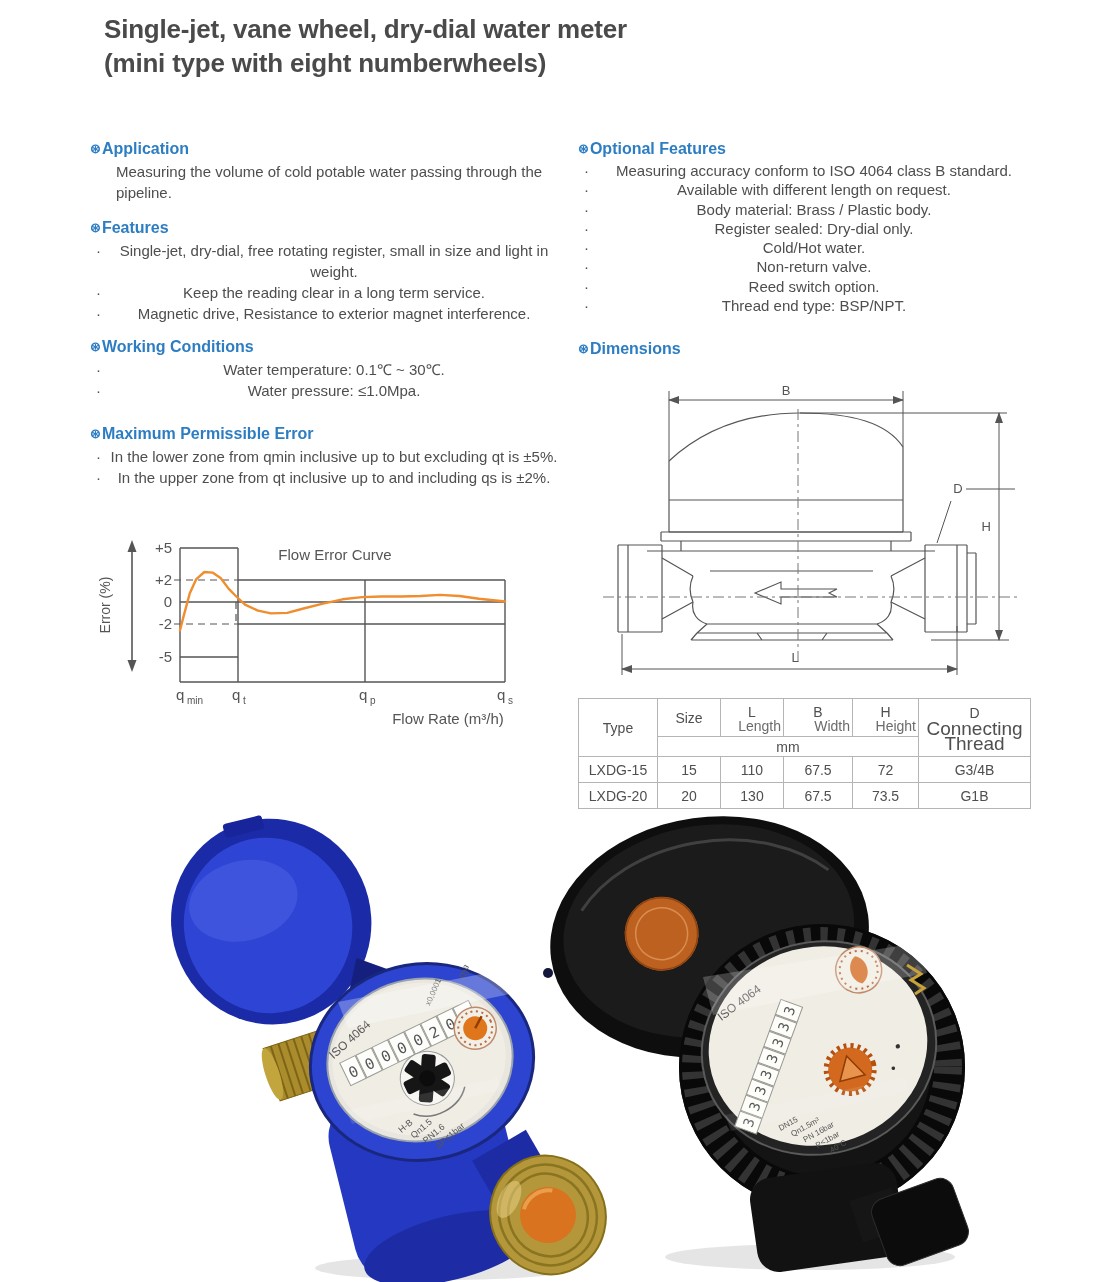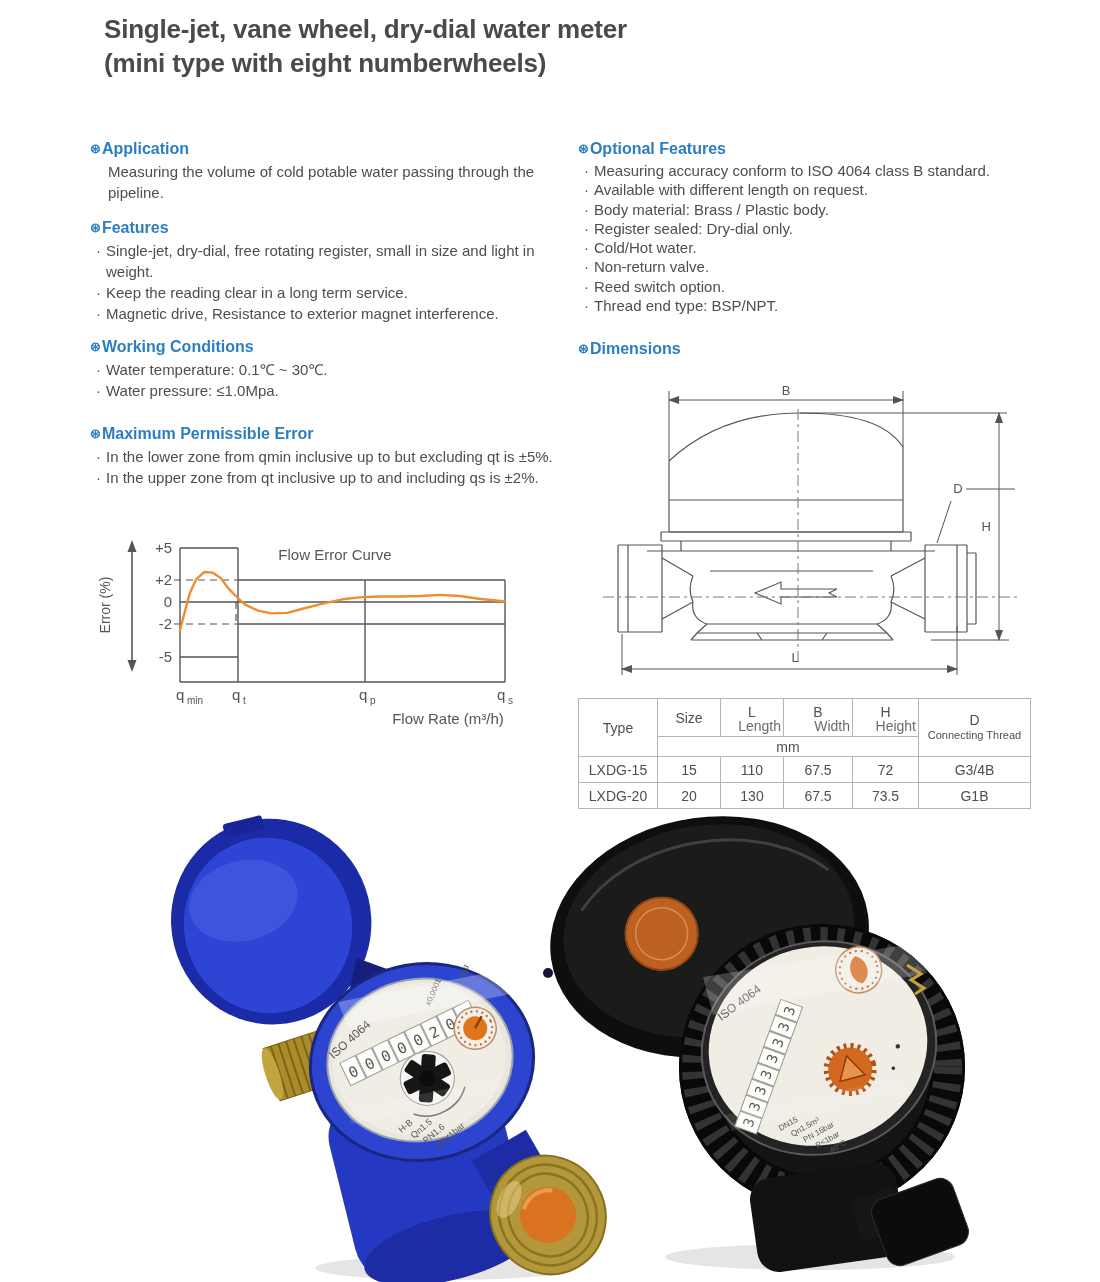--- a/index.html
+++ b/index.html
@@ -11,33 +11,33 @@
   *{margin:0;padding:0;box-sizing:border-box;}
   html,body{background:#fff;}
   body{font-family:"Liberation Sans",sans-serif;color:var(--body);}
   .page{position:relative;width:1100px;height:1282px;background:#ffffff;overflow:hidden;}
   .title{position:absolute;left:104px;top:12px;font-size:26px;line-height:34px;font-weight:bold;color:var(--title);letter-spacing:-0.2px;}
   .col{position:absolute;font-size:15px;line-height:21px;}
   .col-left{left:90px;top:138px;width:472px;}
   .col-right{left:578px;top:138px;width:456px;}
   .sec-head{font-size:16px;font-weight:bold;color:var(--accent);line-height:22px;}
   .sec-icon{font-size:13px;margin-right:1px;position:relative;top:-1px;}
-  .sec-body{margin-left:18px;}
+  .sec-body{margin-left:26px;}
   ul.plain{list-style:none;margin-left:4px;}
-  ul.plain li{position:relative;padding-left:12px;}
+  ul.plain li{position:relative;padding-left:12px;text-align:center;}
   ul.plain li::before{content:"·";position:absolute;left:2px;color:var(--body);}
   .col-right ul.plain li{line-height:19.3px;}
   .mt14{margin-top:14px;} .mt12{margin-top:12px;} .mt22{margin-top:22px;} .mt23{margin-top:23px;}
   .chart-wrap{position:absolute;left:88px;top:534px;}
   .draw-wrap{position:absolute;left:595px;top:381px;}
   svg text{font-family:"Liberation Sans",sans-serif;fill:var(--line);}
   .spec-table{position:absolute;left:578px;top:698px;width:452px;border-collapse:collapse;table-layout:fixed;color:#4f4f4f;}
   .spec-table td{border:1px solid var(--tborder);text-align:center;vertical-align:middle;font-size:14px;line-height:16px;padding:1px 2px;}
   .spec-table .sub{font-size:14px;color:#6b6b6b;line-height:12px;text-align:right;}
-  .spec-table .dsub{font-size:11px;line-height:15px;}
+  .spec-table .dsub{font-size:19px;line-height:15px;}
   .spec-table tr.h1 td{height:38px;}
   .spec-table tr.h2 td{height:20px;}
   .spec-table tr.data td{height:26px;}
   .photo{position:absolute;}
   .photo-black{left:525px;top:815px;}
   .photo-blue{left:150px;top:810px;}
   .mono{font-family:"DejaVu Sans Mono",monospace;}
 </style>
 </head>
 <body>

